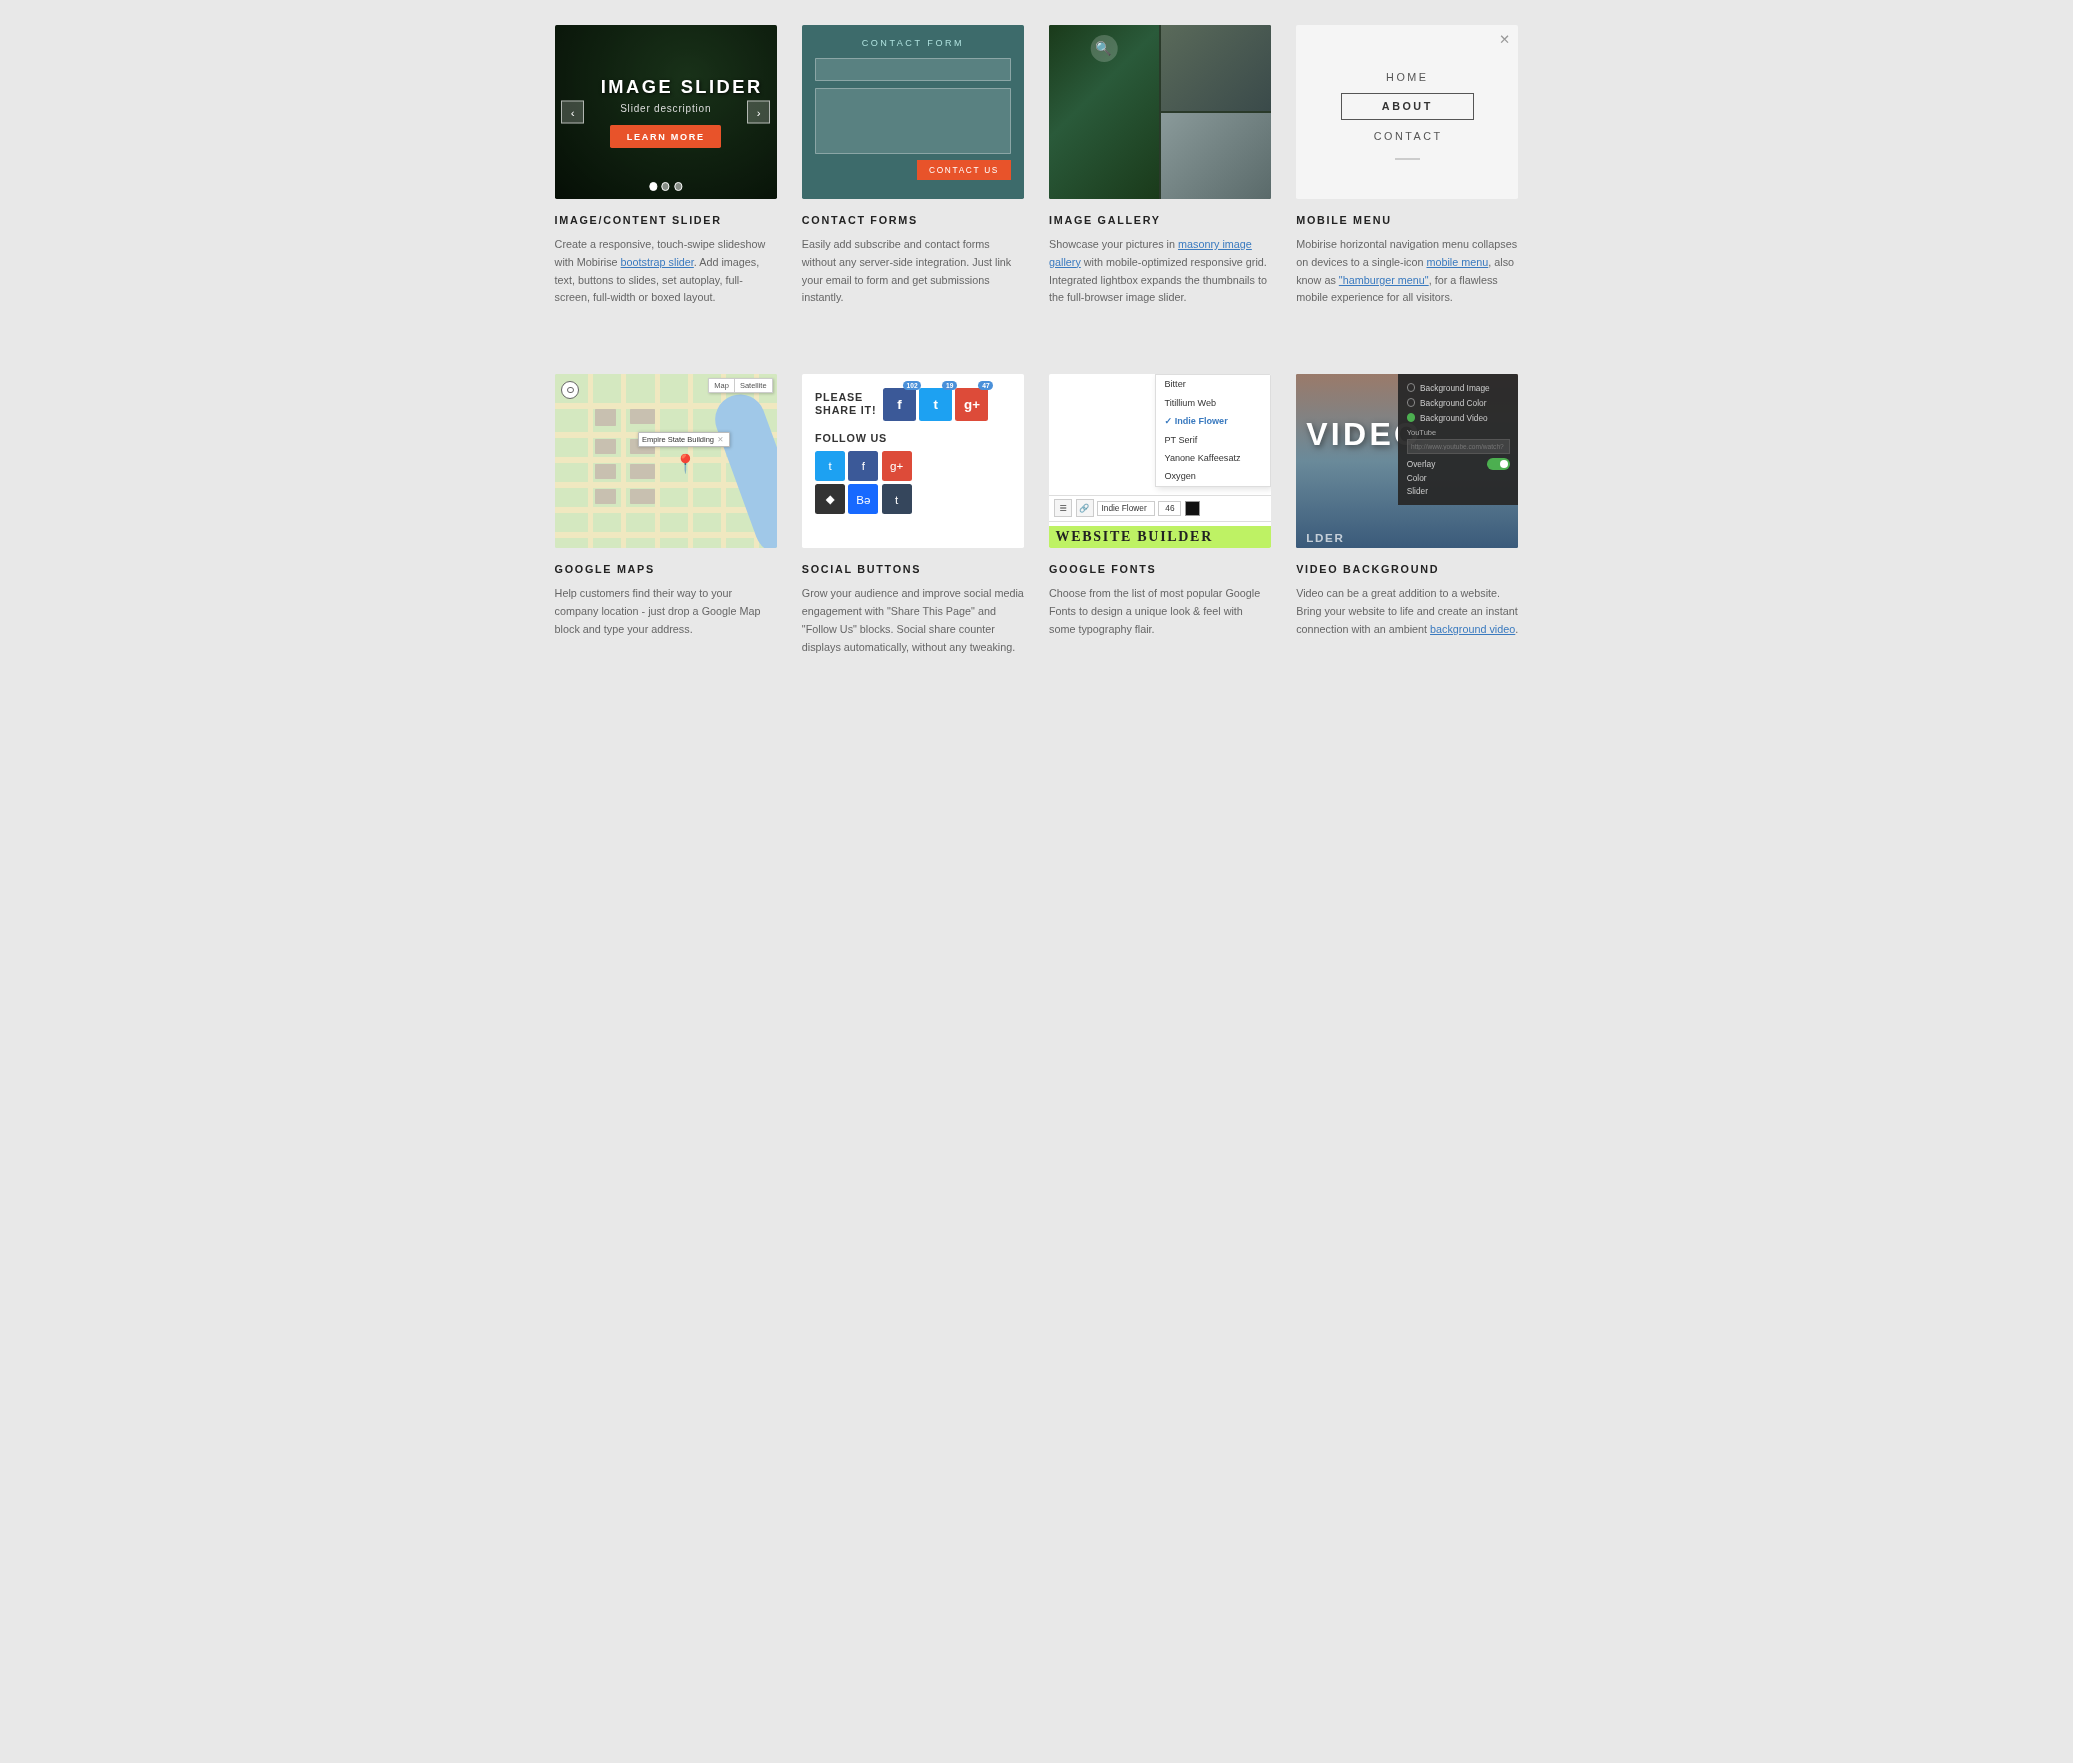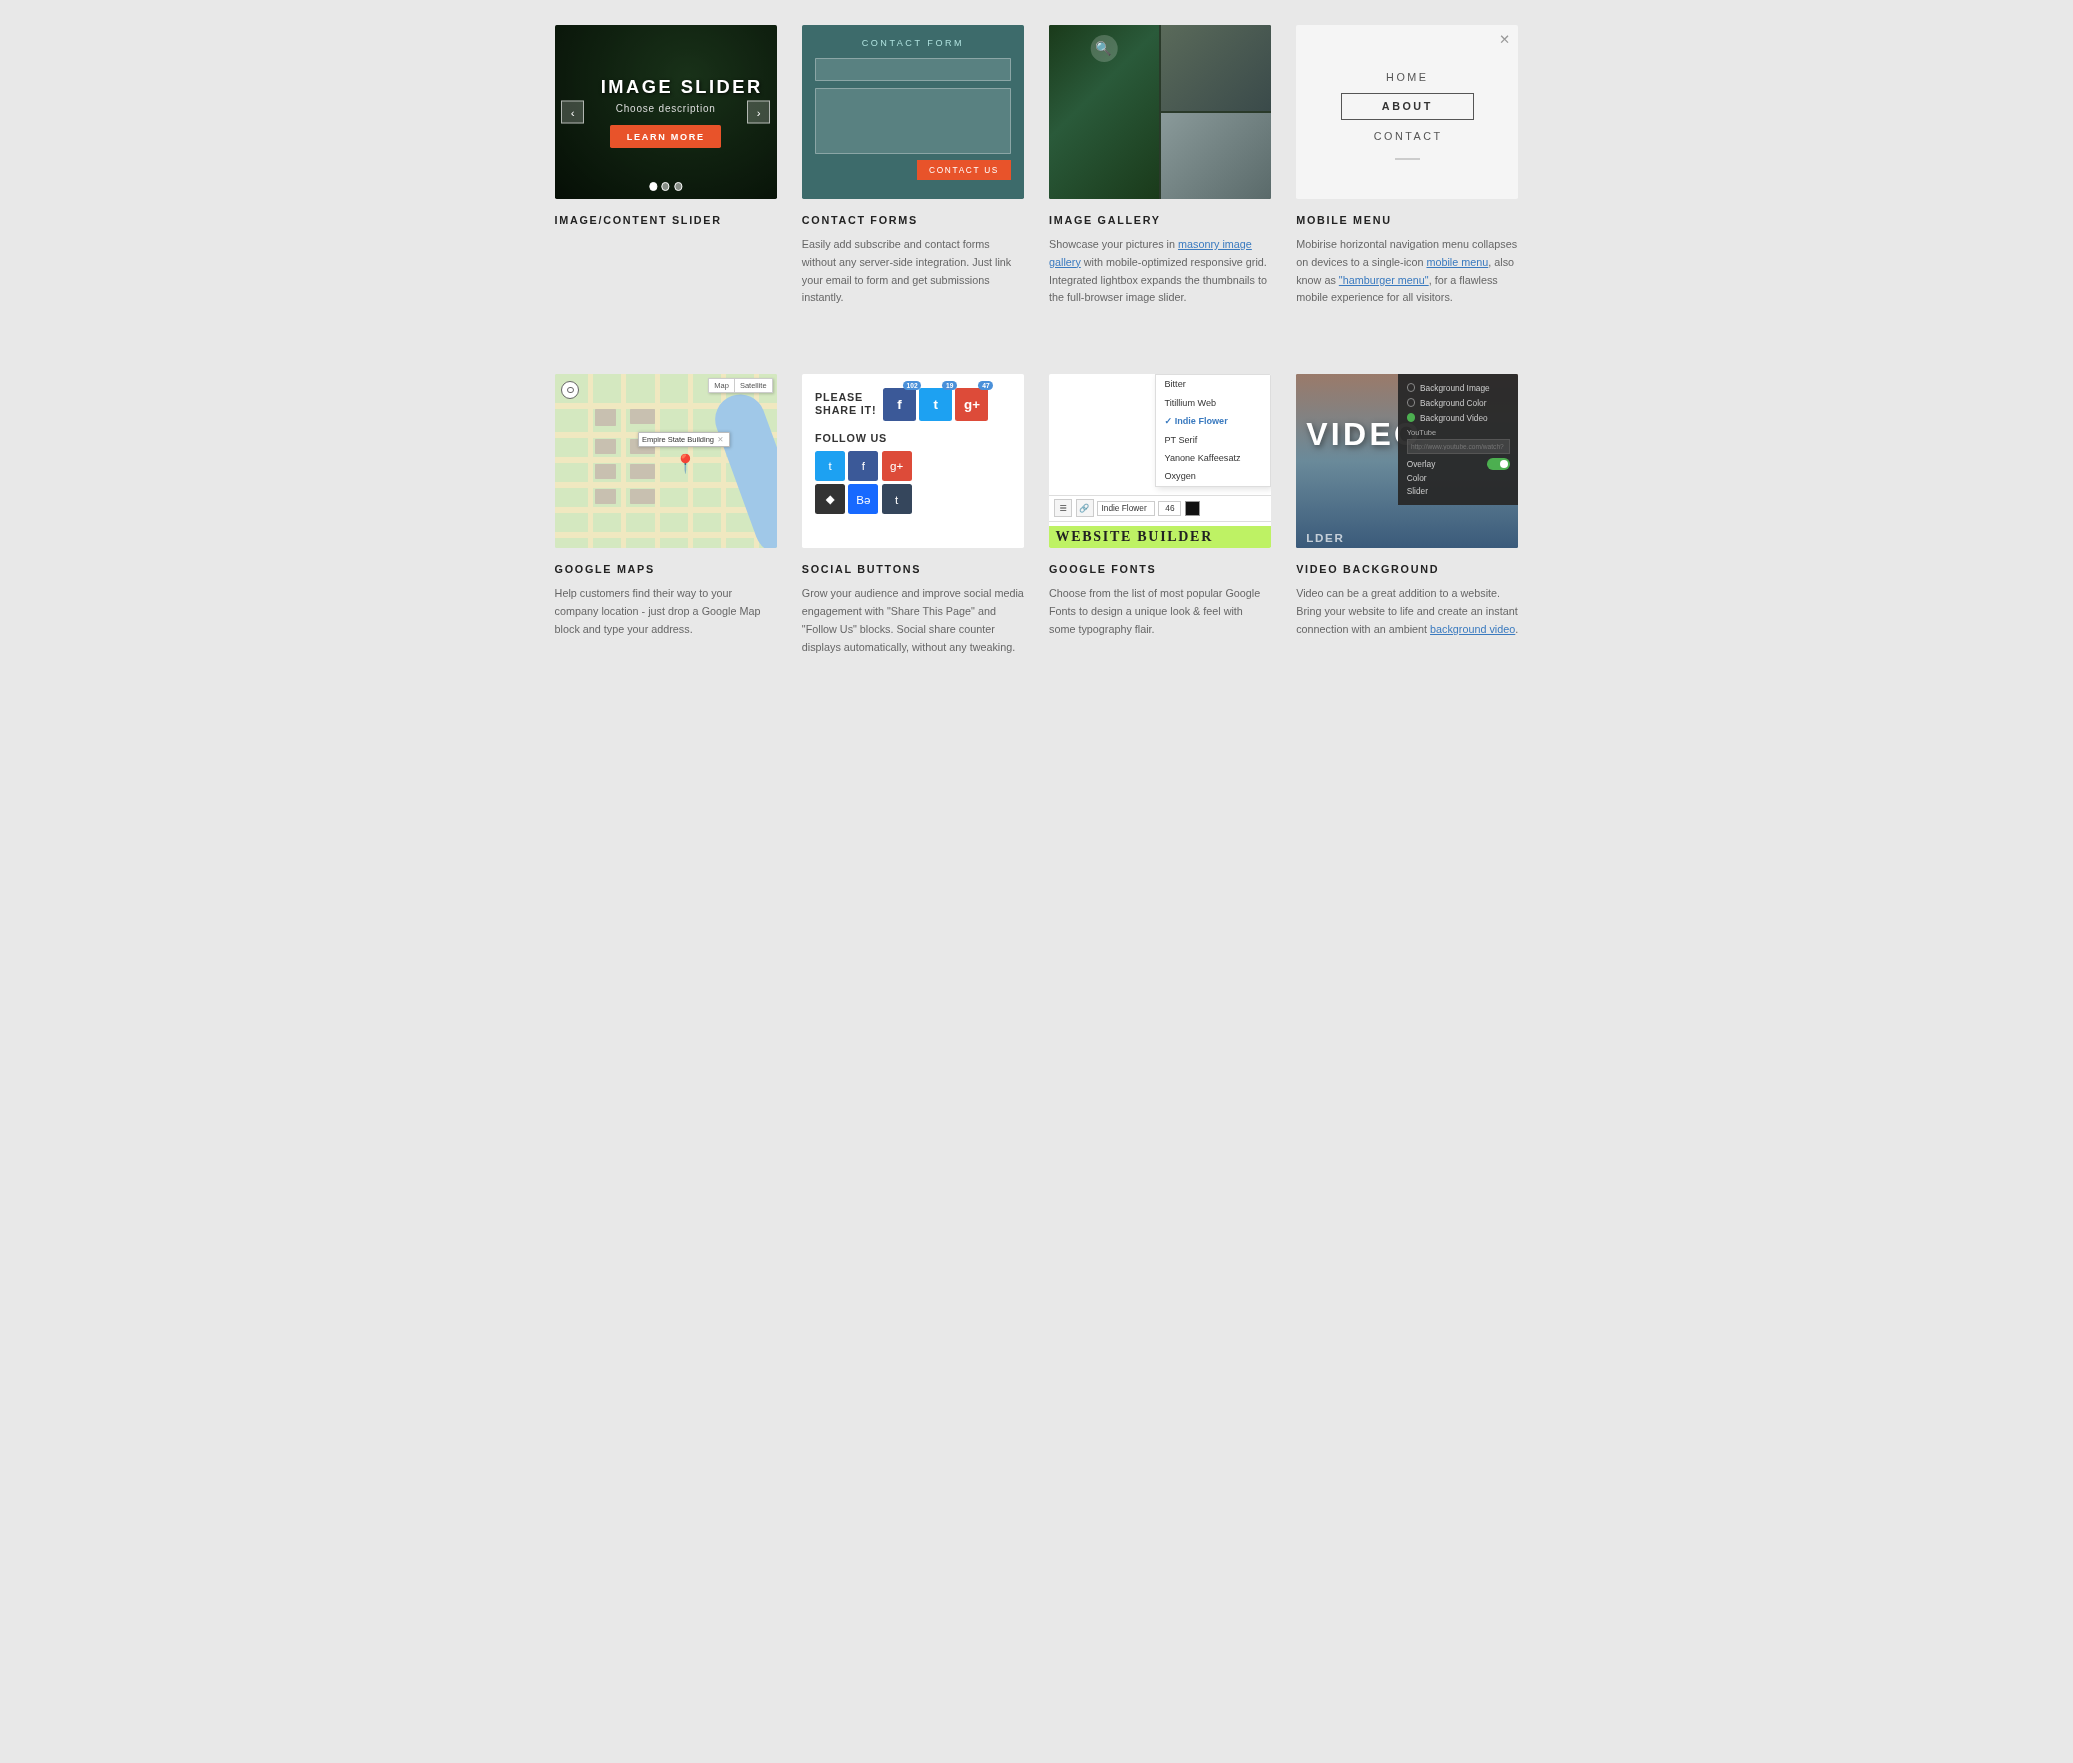--- a/index.html
+++ b/index.html
@@ -425,30 +425,33 @@
 <body>
 
 <div class="page-wrapper">
 
   <div class="grid">
 
     <div class="card">
       <div class="card-preview slider-preview">
         <div class="slider-arrow slider-arrow-left">‹</div>
         <div class="slider-title">IMAGE SLIDER</div>
-        <div class="slider-desc">Choose description</div>
+        <div class="slider-desc">Slider description</div>
         <button class="slider-btn">LEARN MORE</button>
         <div class="slider-arrow slider-arrow-right">›</div>
         <div class="slider-dots">
           <div class="dot active"></div>
           <div class="dot"></div>
           <div class="dot"></div>
         </div>
       </div>
       <div class="card-title">IMAGE/CONTENT SLIDER</div>
+      <div class="card-desc">
+        Create a responsive, touch-swipe slideshow with Mobirise <a>bootstrap slider</a>. Add images, text, buttons to slides, set autoplay, full-screen, full-width or boxed layout.
+      </div>
     </div>
 
     <div class="card">
       <div class="card-preview contact-preview">
         <div class="contact-title-bar">CONTACT FORM</div>
         <div class="contact-input"></div>
         <div class="contact-textarea"></div>
         <button class="contact-submit">CONTACT US</button>
       </div>
       <div class="card-title">CONTACT FORMS</div>

